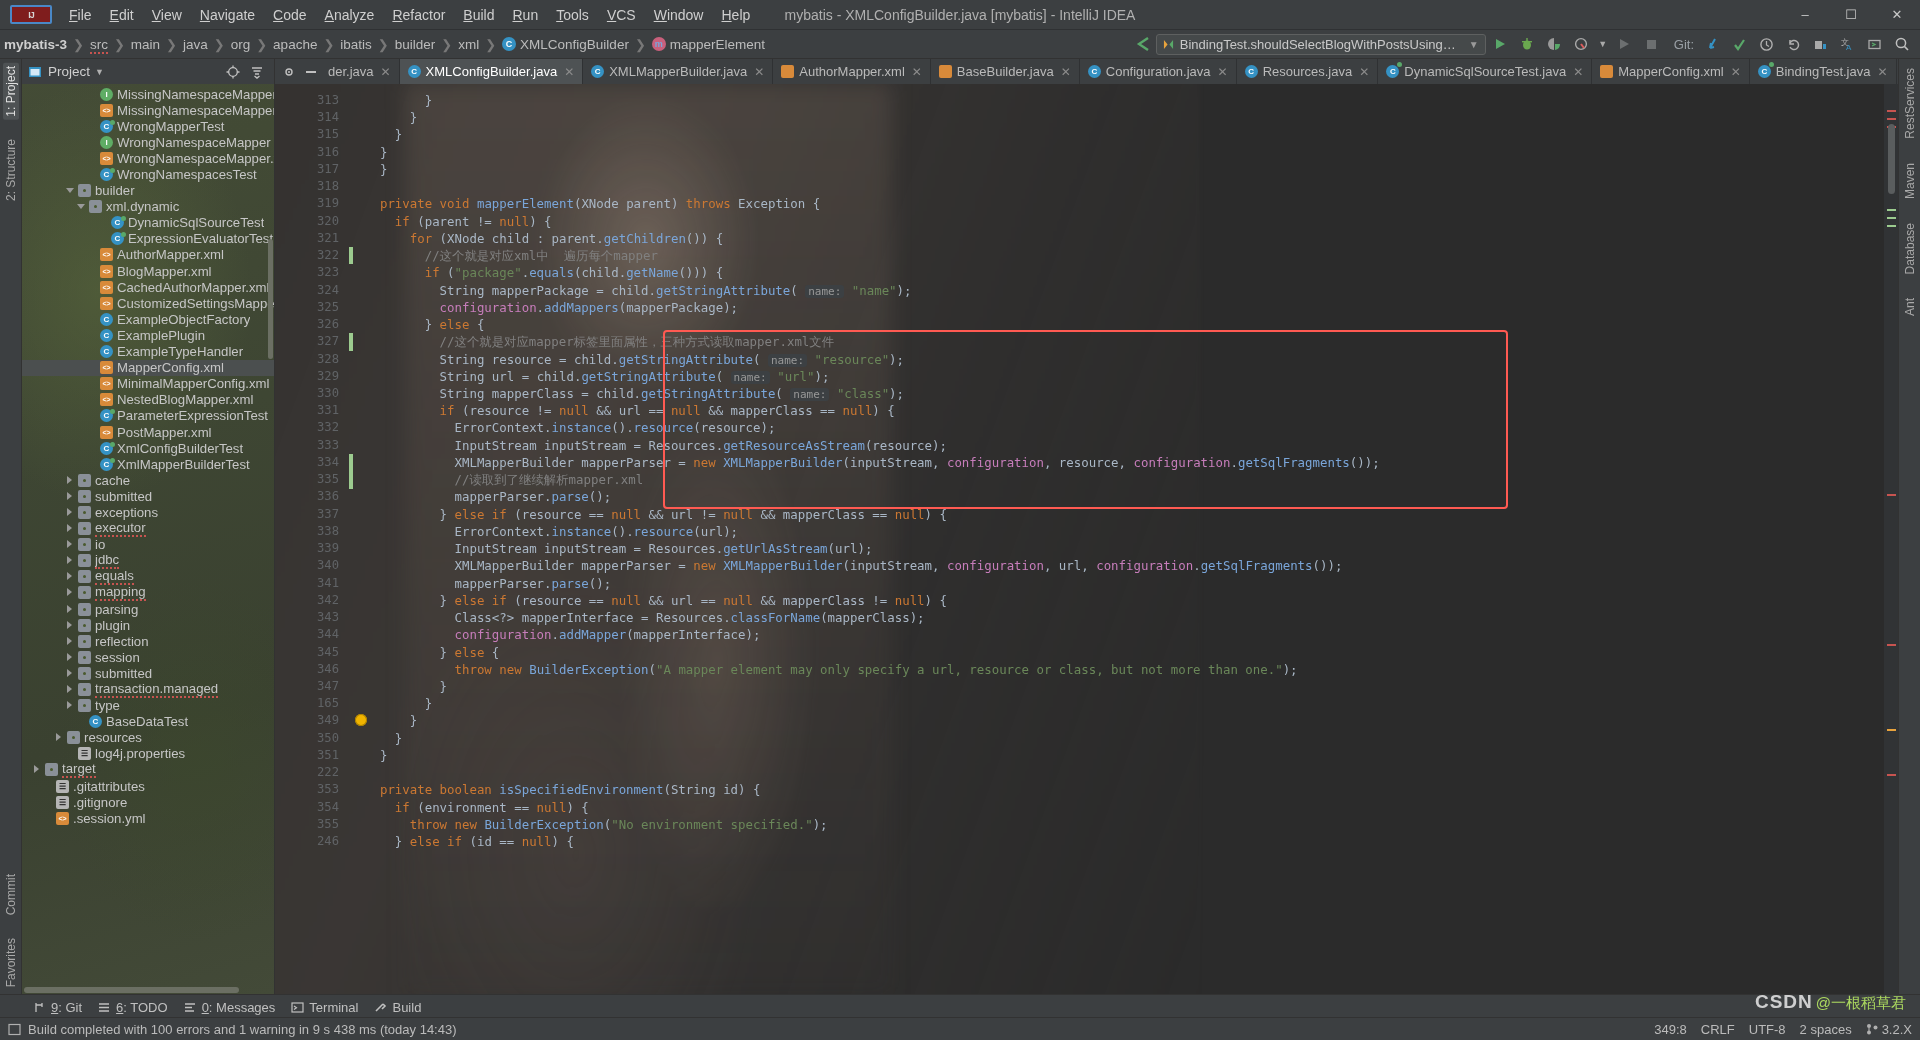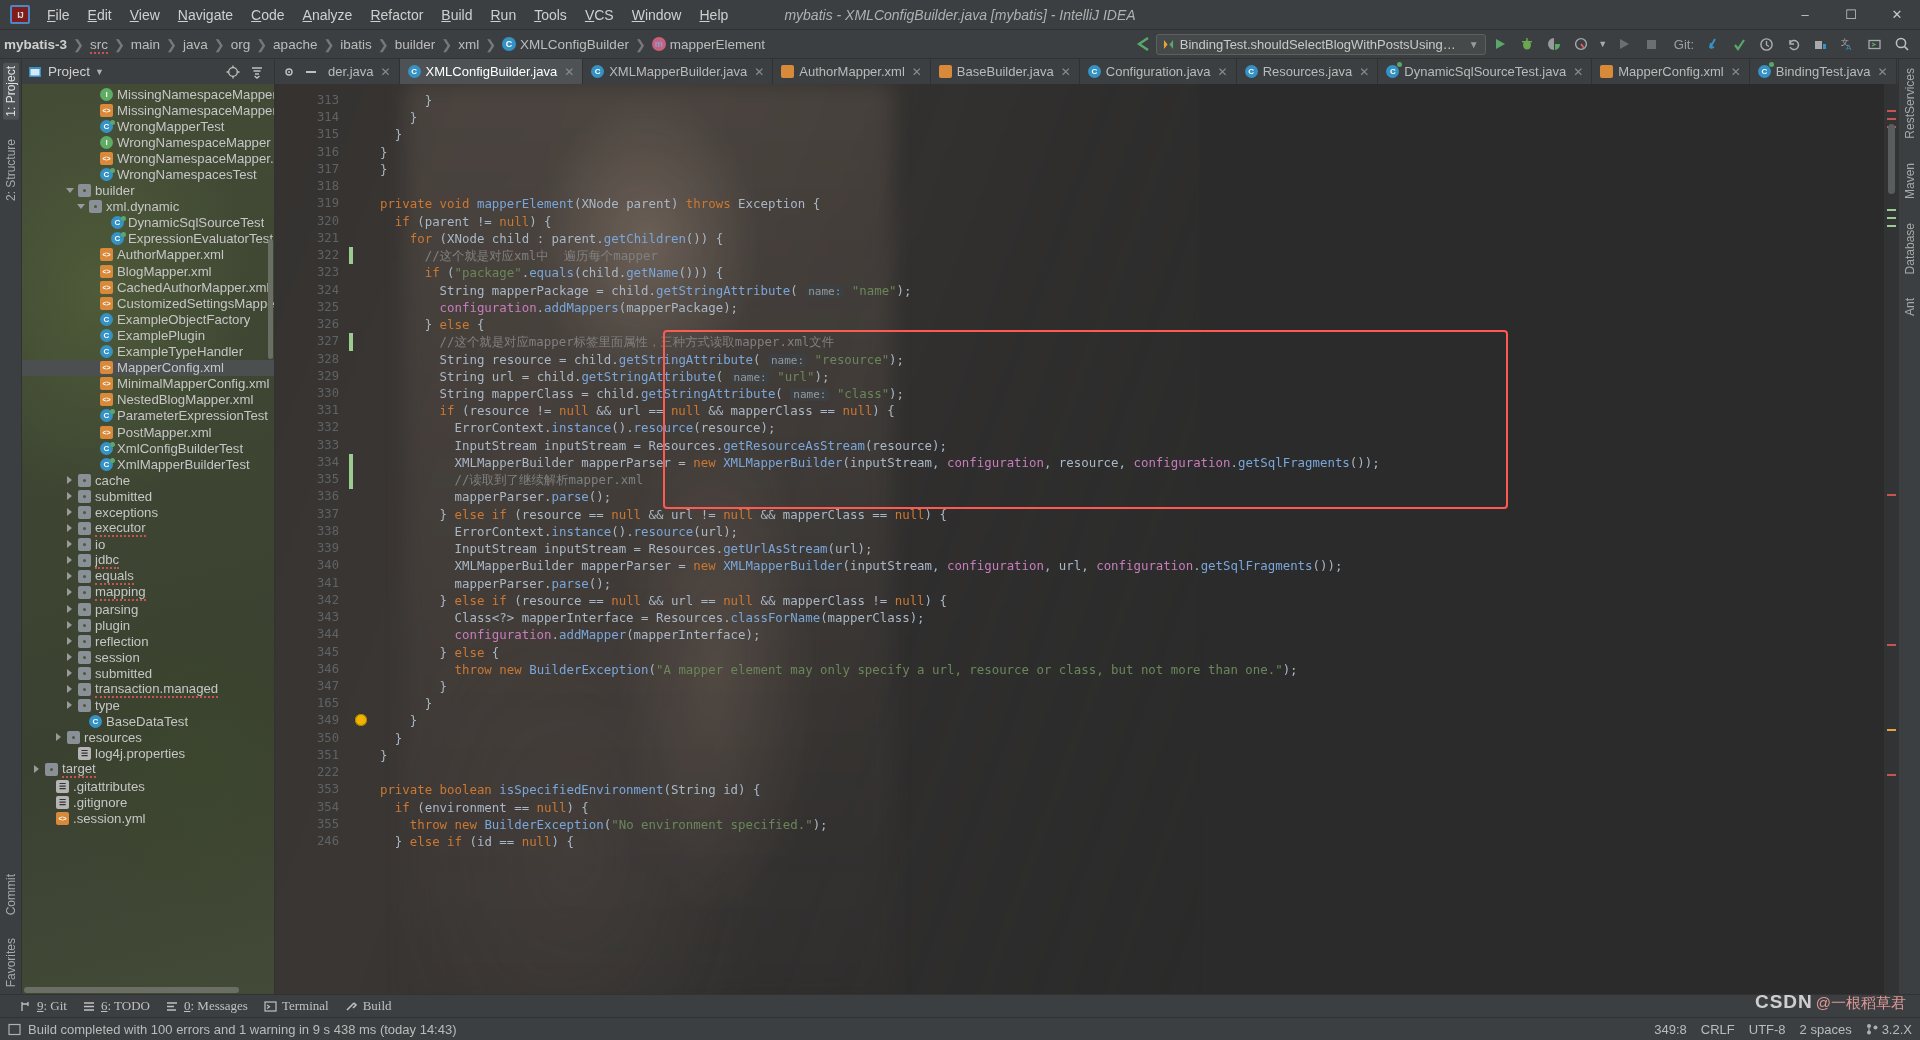--- a/index.html
+++ b/index.html
@@ -11,30 +11,29 @@
     -webkit-font-smoothing: antialiased;
   }
   .app { position:relative; width:1920px; height:1040px; display:flex; flex-direction:column; background:#2b2b2b; }
 
   
   .menubar {
     height:30px; background:#3c3f41; display:flex; align-items:center;
     position:relative; flex:0 0 30px; border-bottom:1px solid #2f3133;
   }
   .ij-logo {
-    width:20px;height:19px;margin-left:10px;margin-right:8px;border:2px solid #4a88c7;
+    width:42px;height:19px;margin-left:10px;margin-right:8px;border:2px solid #4a88c7;
     background:#7f1d1d;color:#d6d6d6;font-size:9px;font-weight:bold;
     display:flex;align-items:center;justify-content:center;letter-spacing:-1px;border-radius:2px;
   }
   .menu-item { padding:3px 9px; font-size:14px; color:#cfcfcf; cursor:default; border-radius:2px;}
   .menu-item u { text-decoration:underline; }
   .win-title {
     position:absolute; left:0; right:0; text-align:center; font-size:14px; color:#b0b0b0;
     pointer-events:none;
-    font-style:italic;
   }
   .win-btns { margin-left:auto; display:flex; align-items:center; height:30px; }
   .win-btn { width:46px;height:30px; display:flex;align-items:center;justify-content:center; color:#c8c8c8; font-size:13px;}
 
   
   .navbar {
     height:29px; background:#3c3f41; display:flex; align-items:center; flex:0 0 29px;
     border-bottom:1px solid #323232; position:relative;
   }
   .crumbs { display:flex; align-items:center; padding-left:0; gap:0px; }
@@ -171,34 +170,34 @@
   .markers { position:absolute; right:0; top:0; bottom:0; width:14px; background:#313335; z-index:4; }
   .mk { position:absolute; right:2px; width:9px; height:2px; }
   .vscroll-thumb { position:absolute; right:3px; width:7px; background:#5a5d5e; border-radius:4px; z-index:5;}
 
   
   .rrail { width:22px; flex:0 0 22px; background:#3c3f41; border-left:1px solid #323232;
            display:flex; flex-direction:column; align-items:center; padding-top:6px; gap:18px; }
 
   
   .toolwin-bar {
-    height:23px; flex:0 0 23px; background:#3c3f41; display:flex; align-items:center; gap:2px;
-    padding-left:12px; border-top:1px solid #323232; font-size:13px; color:#c0c0c0;font-family:Liberation Serif, serif;
+    height:23px; flex:0 0 23px; background:#3c3f41; display:flex; align-items:flex-end; gap:2px;
+    padding-left:26px; border-top:1px solid #323232; font-size:13px; color:#c0c0c0;
   }
   .twb { display:flex;align-items:center;gap:5px;padding:2px 7px;border-radius:2px;}
   .twb u{text-decoration:underline;}
   .statusbar {
     height:23px; flex:0 0 23px; background:#3c3f41; display:flex; align-items:center;
     padding:0 8px; font-size:13px; color:#bbbbbb; border-top:1px solid #323232;
   }
   .sb-right { margin-left:auto; display:flex; align-items:center; gap:14px; }
   .watermark { position:absolute; right:14px; bottom:27px; z-index:20; font-size:19px; color:#d8d8d8; opacity:.85;
                font-family:"Liberation Sans",sans-serif; display:flex; align-items:baseline; gap:3px;}
   .watermark .csdn { color:#e8e8e8; font-weight:bold; letter-spacing:1px;}
-  .watermark .at { font-size:15px; color:#fca5a5;margin-top:17px;}
+  .watermark .at { font-size:15px; color:#bef264;margin-top:17px;}
 </style>
 </head>
 <body>
 
 <div class="app">
 
   <div class="menubar">
     <div class="ij-logo">
         <span>IJ</span>
       </div>

